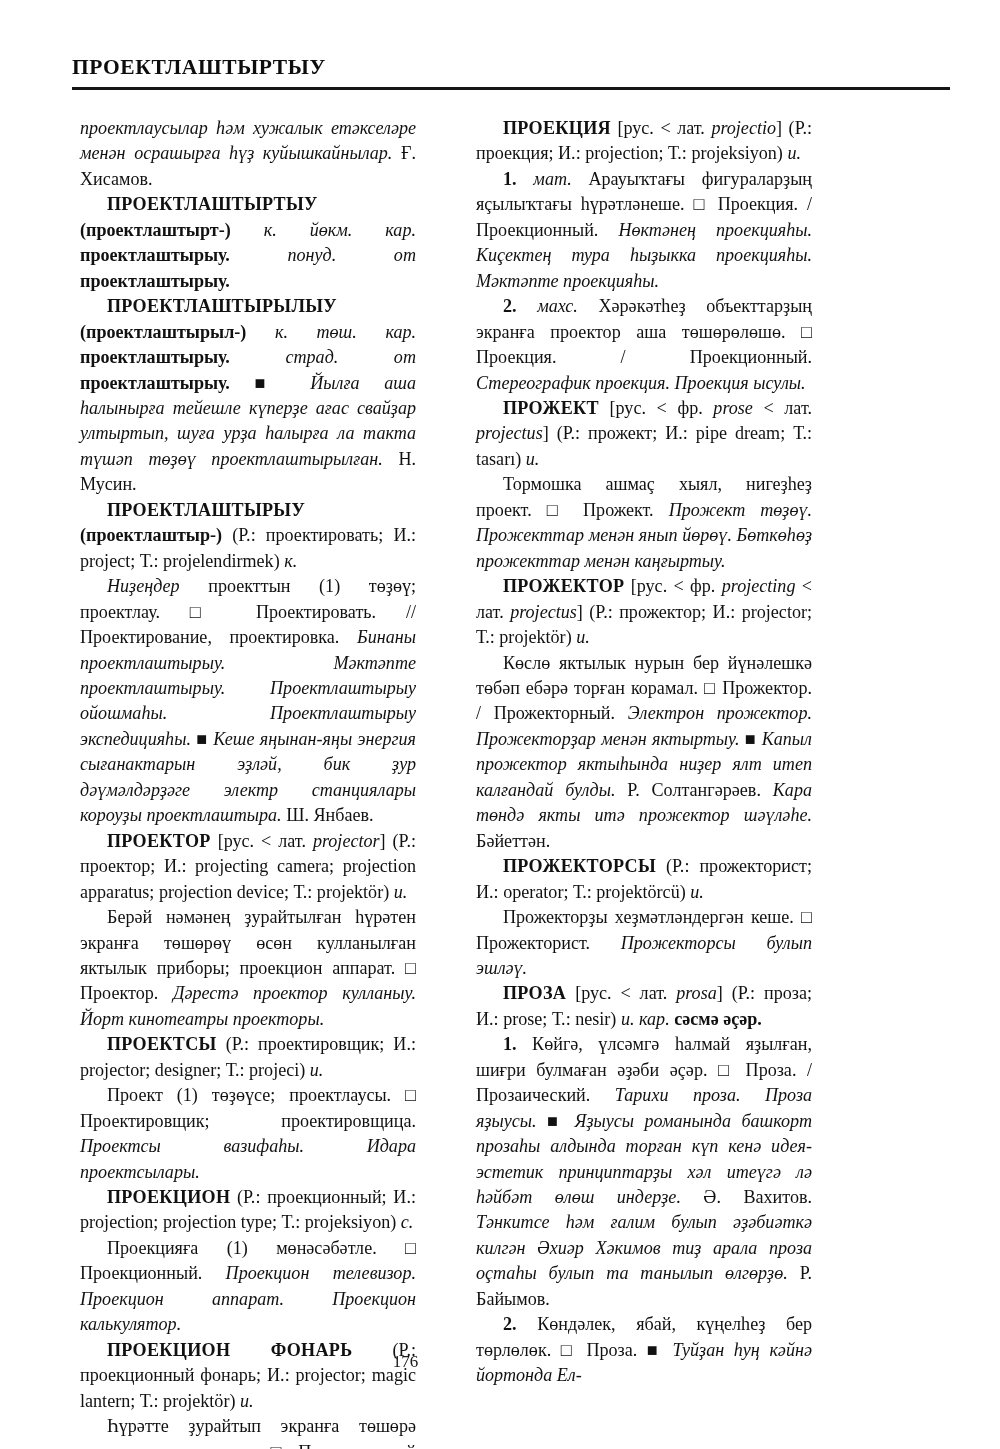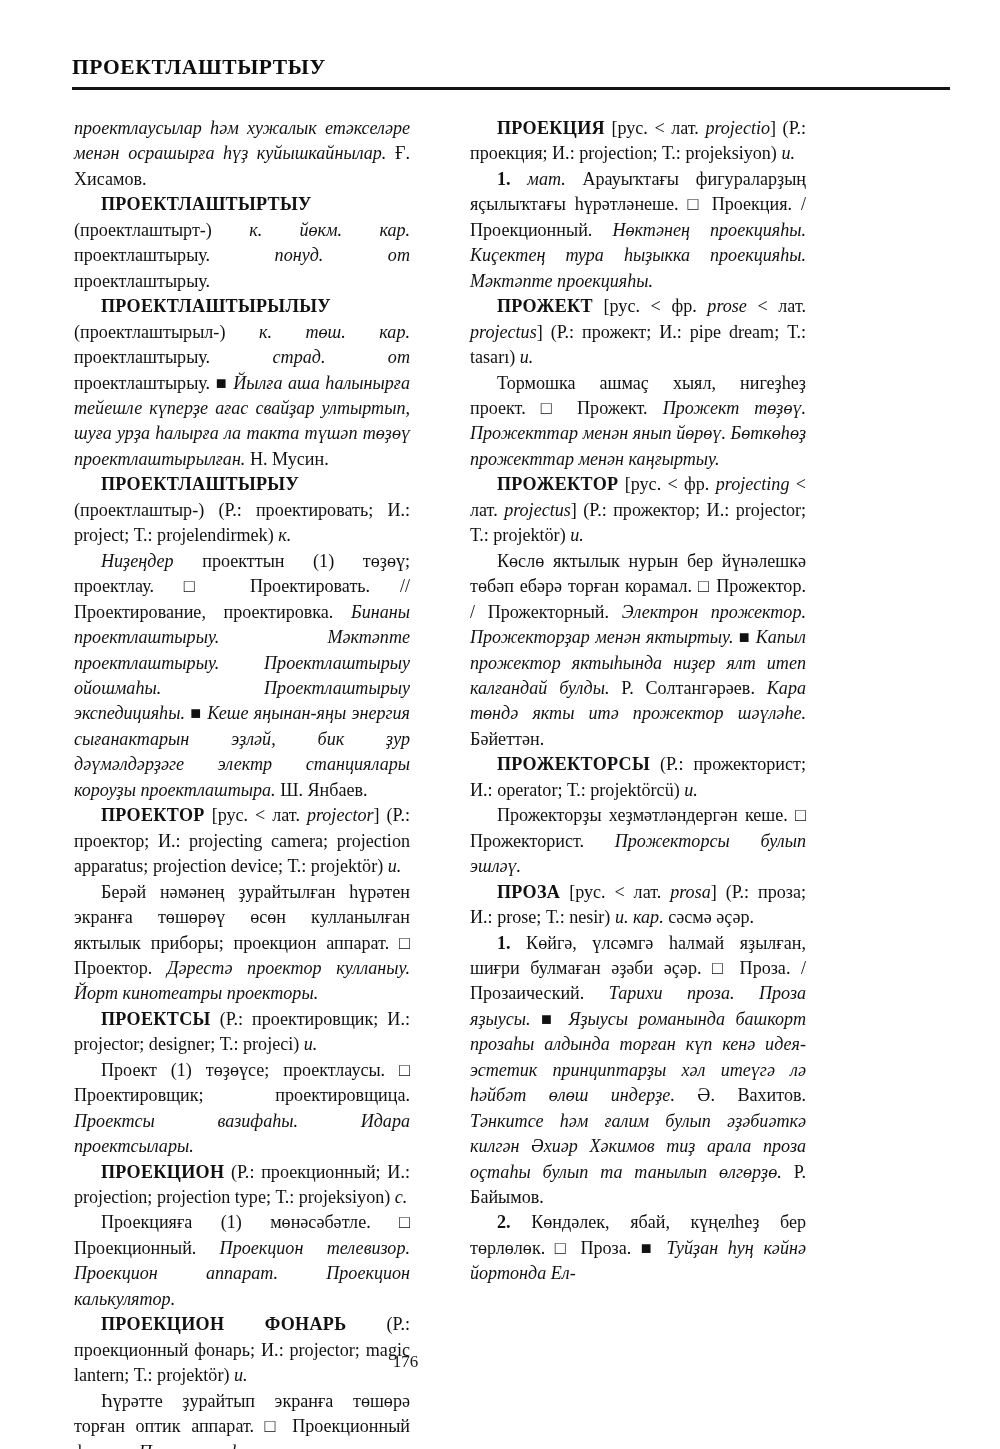--- a/index.html
+++ b/index.html
@@ -42,21 +42,21 @@
   .runhead-rule {
     margin-top: 7px;
     height: 3px;
     background: #151515;
     width: 878px;
   }
 
   
   .columns {
     position: absolute;
-    left: 2px;
+    left: 8px;
     top: 116px;
     width: 876px;
     height: 1230px;
     display: flex;
     gap: 4px;
   }
   .col {
     box-sizing: border-box;
     width: 500px;
     padding: 0 28px 0 72px;
@@ -82,21 +82,21 @@
     text-indent: 27px;
   }
   p.e.noind {
     text-indent: 0;
   }
 
   b.hw {
     font-weight: bold;
     letter-spacing: 0.3px;
   }
-  b.bb { font-weight: normal; }
+  b.bb { font-weight: bold; }
   i.it { font-style: italic; }
 
   .sq-open::before { content: "\25A1"; }
   .sq-fill::before { content: "\25A0"; }
   .marker {
     font-style: normal;
     font-weight: normal;
   }
   .sense-num {
     font-weight: bold;
@@ -149,20 +149,21 @@
 
       <p class="e ind"><b class="hw">ПРОЕКЦИОН ФОНАРЬ</b> <span>(Р.: проекционный фонарь; И.: projector; magic lantern; Т.: projektör)</span> <i class="it">и.</i></p>
       <p class="e ind"><span>Һүрәтте ҙурайтып экранға төшөрә торған оптик аппарат.</span> <span class="marker sq-open"></span> <span>Проекционный фонарь.</span> <i class="it">Проекцион фонарь кулланыу.</i></p>
 
     </div>
 
     <div class="col right">
 
       <p class="e ind"><b class="hw">ПРОЕКЦИЯ</b> [рус. &lt; лат. <i class="it">projectio</i>] <span>(Р.: проекция; И.: projection; Т.: projeksiyon)</span> <i class="it">и.</i></p>
       <p class="e ind"><span class="sense-num">1.</span> <i class="it">мат.</i> <span>Арауыҡтағы фигураларҙың яçылыҡтағы һүрәтләнеше.</span> <span class="marker sq-open"></span> <span>Проекция. / Проекционный.</span> <i class="it">Нөктәнең проекцияһы. Киçектең тура һыҙыкка проекцияһы. Мәктәпте проекцияһы.</i></p>
+      <p class="e ind"><span class="sense-num">2.</span> <i class="it">махс.</i> <span>Хәрәкәтһеҙ объекттарҙың экранға проектор аша төшөрөлөшө.</span> <span class="marker sq-open"></span> <span>Проекция. / Проекционный.</span> <i class="it">Стереографик проекция. Проекция ысулы.</i></p>
 
       <p class="e ind"><b class="hw">ПРОЖЕКТ</b> [рус. &lt; фр. <i class="it">prose</i> &lt; лат. <i class="it">projectus</i>] <span>(Р.: прожект; И.: pipe dream; Т.: tasarı)</span> <i class="it">и.</i></p>
       <p class="e ind"><span>Тормошка ашмаç хыял, нигеҙһеҙ проект.</span> <span class="marker sq-open"></span> <span>Прожект.</span> <i class="it">Прожект төҙөү. Прожекттар менән янып йөрөү. Бөткөһөҙ прожекттар менән каңғыртыу.</i></p>
 
       <p class="e ind"><b class="hw">ПРОЖЕКТОР</b> [рус. &lt; фр. <i class="it">projecting</i> &lt; лат. <i class="it">projectus</i>] <span>(Р.: прожектор; И.: projector; Т.: projektör)</span> <i class="it">и.</i></p>
       <p class="e ind"><span>Көслө яктылык нурын бер йүнәлешкә төбәп ебәрә торған корамал.</span> <span class="marker sq-open"></span> <span>Прожектор. / Прожекторный.</span> <i class="it">Электрон прожектор. Прожекторҙар менән яктыртыу.</i> <span class="marker sq-fill"></span> <i class="it">Капыл прожектор яктыһында ниҙер ялт итеп калғандай булды.</i> <span>Р. Солтангәрәев.</span> <i class="it">Кара төндә якты итә прожектор шәүләһе.</i> <span>Бәйеттән.</span></p>
 
       <p class="e ind"><b class="hw">ПРОЖЕКТОРСЫ</b> <span>(Р.: прожекторист; И.: operator; Т.: projektörcü)</span> <i class="it">и.</i></p>
       <p class="e ind"><span>Прожекторҙы хеҙмәтләндергән кеше.</span> <span class="marker sq-open"></span> <span>Прожекторист.</span> <i class="it">Прожекторсы булып эшләү.</i></p>
 

